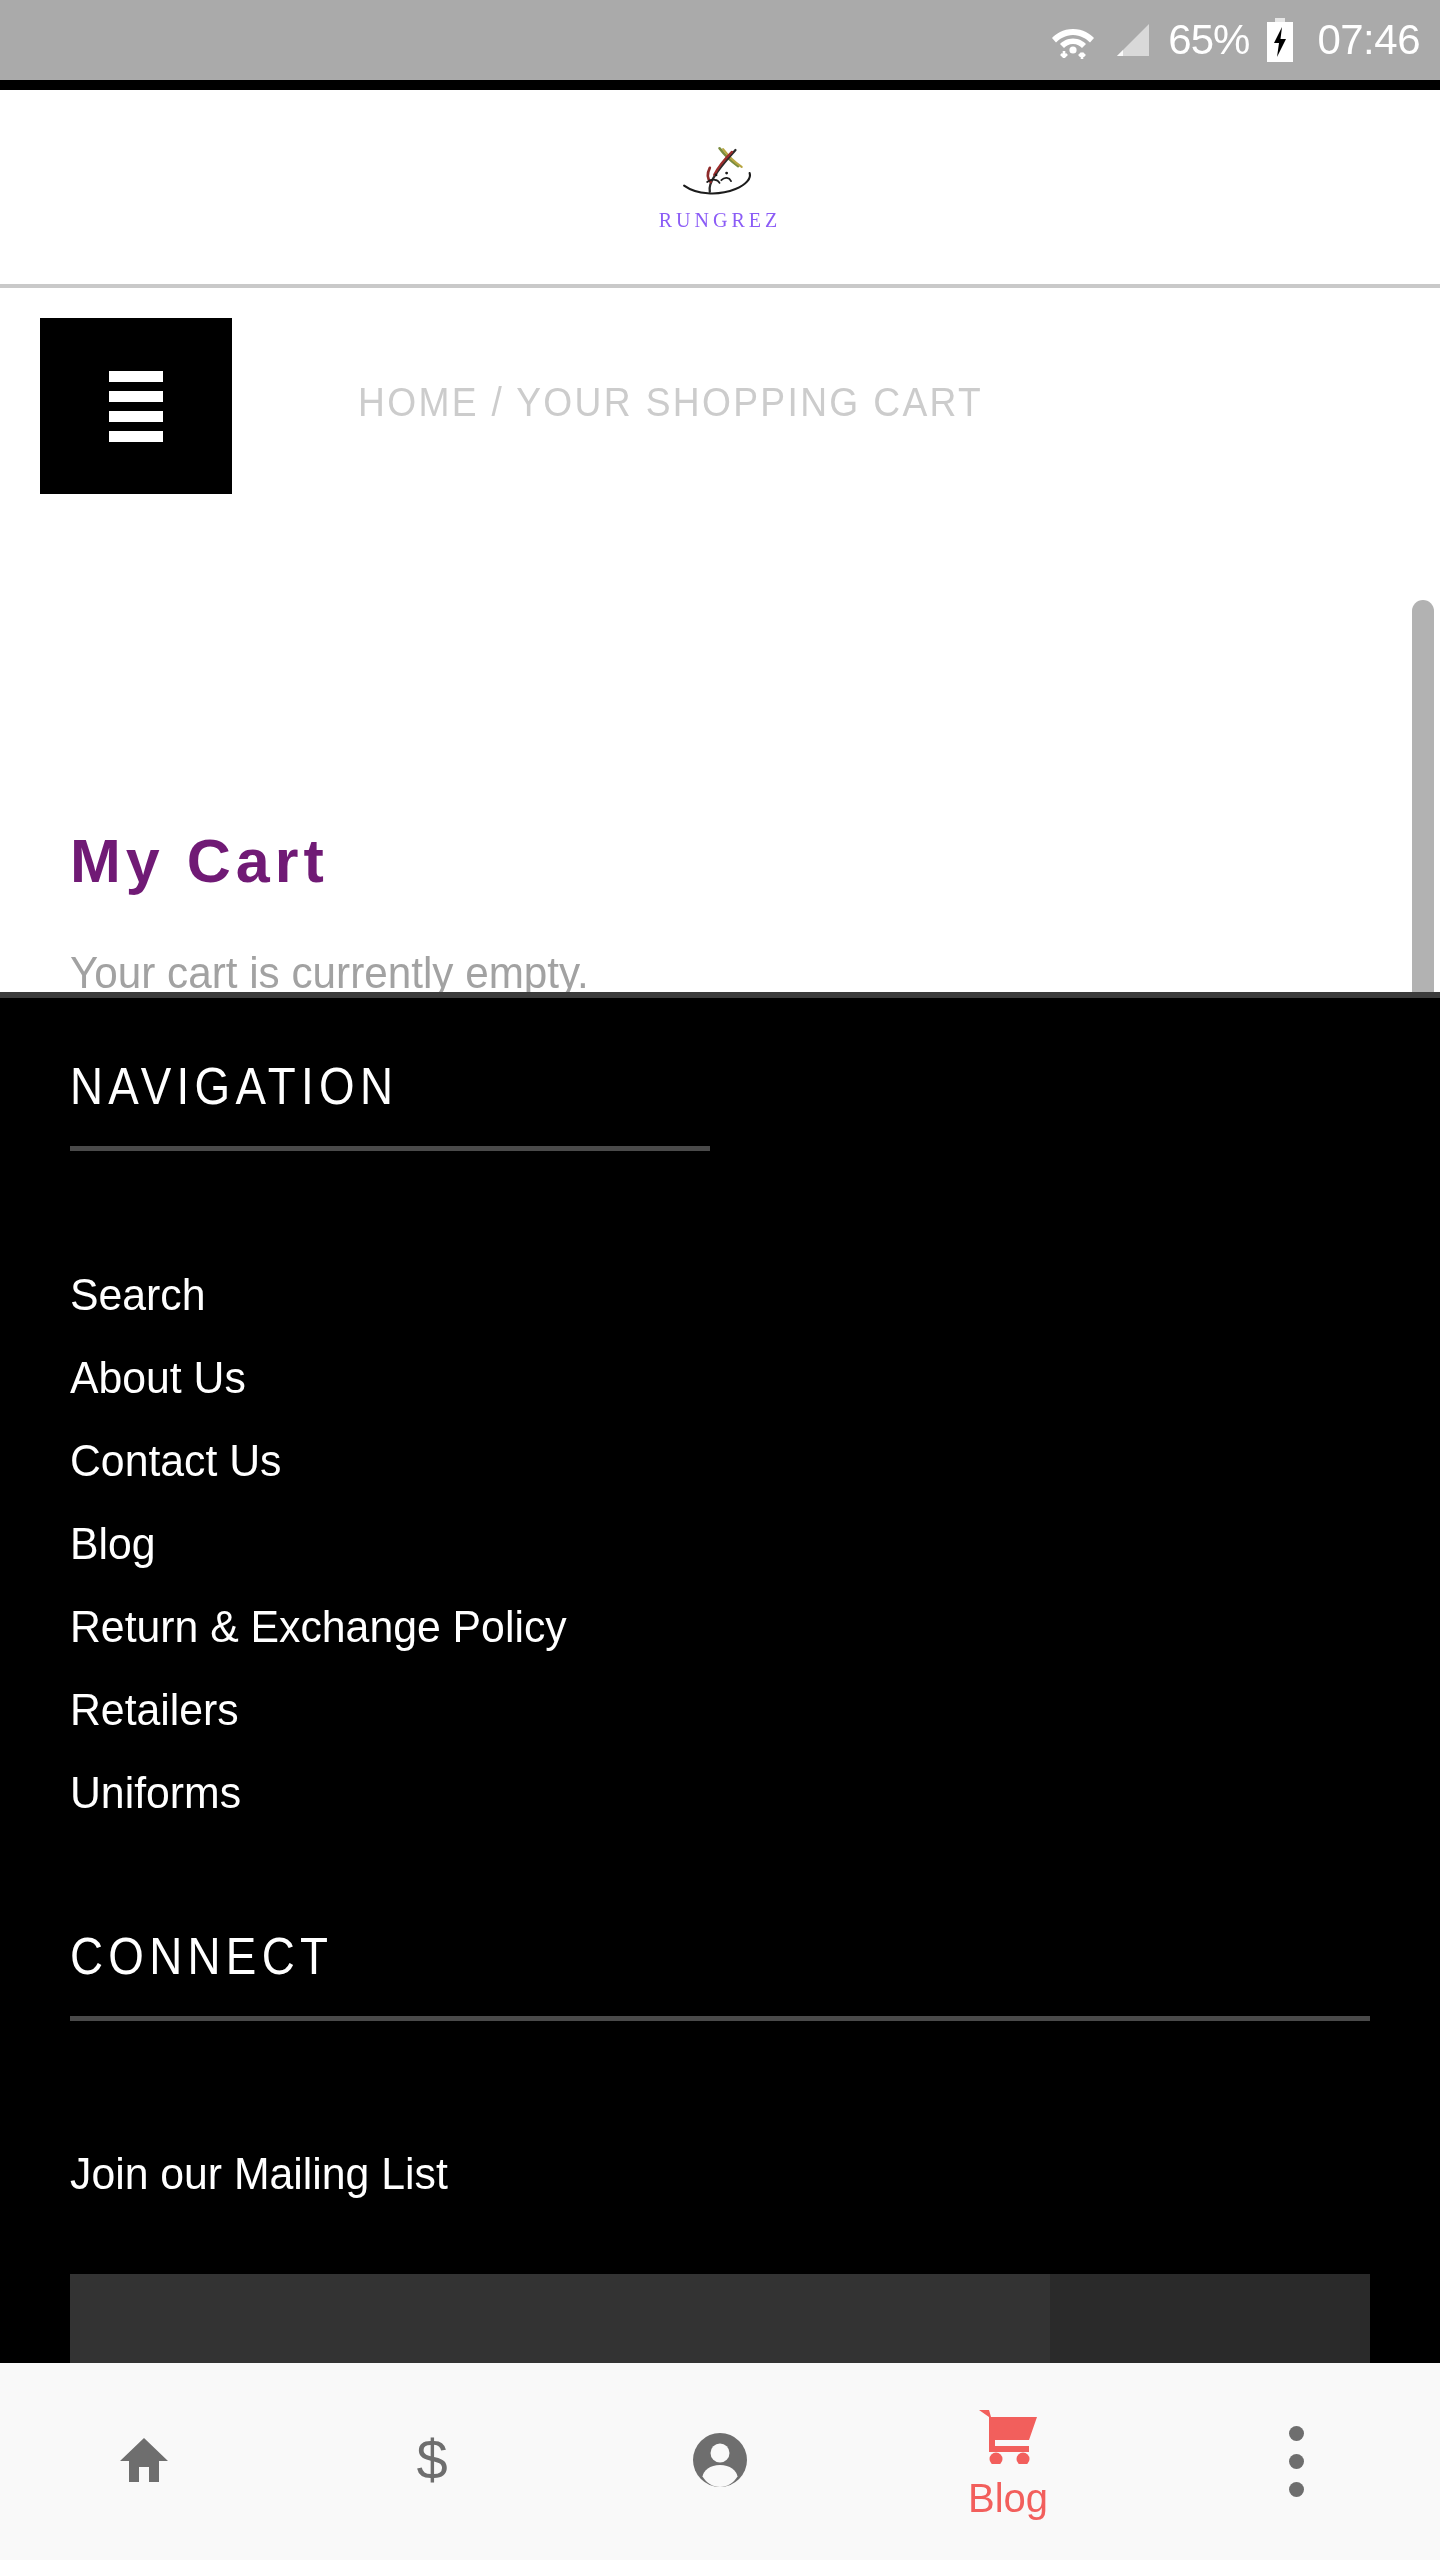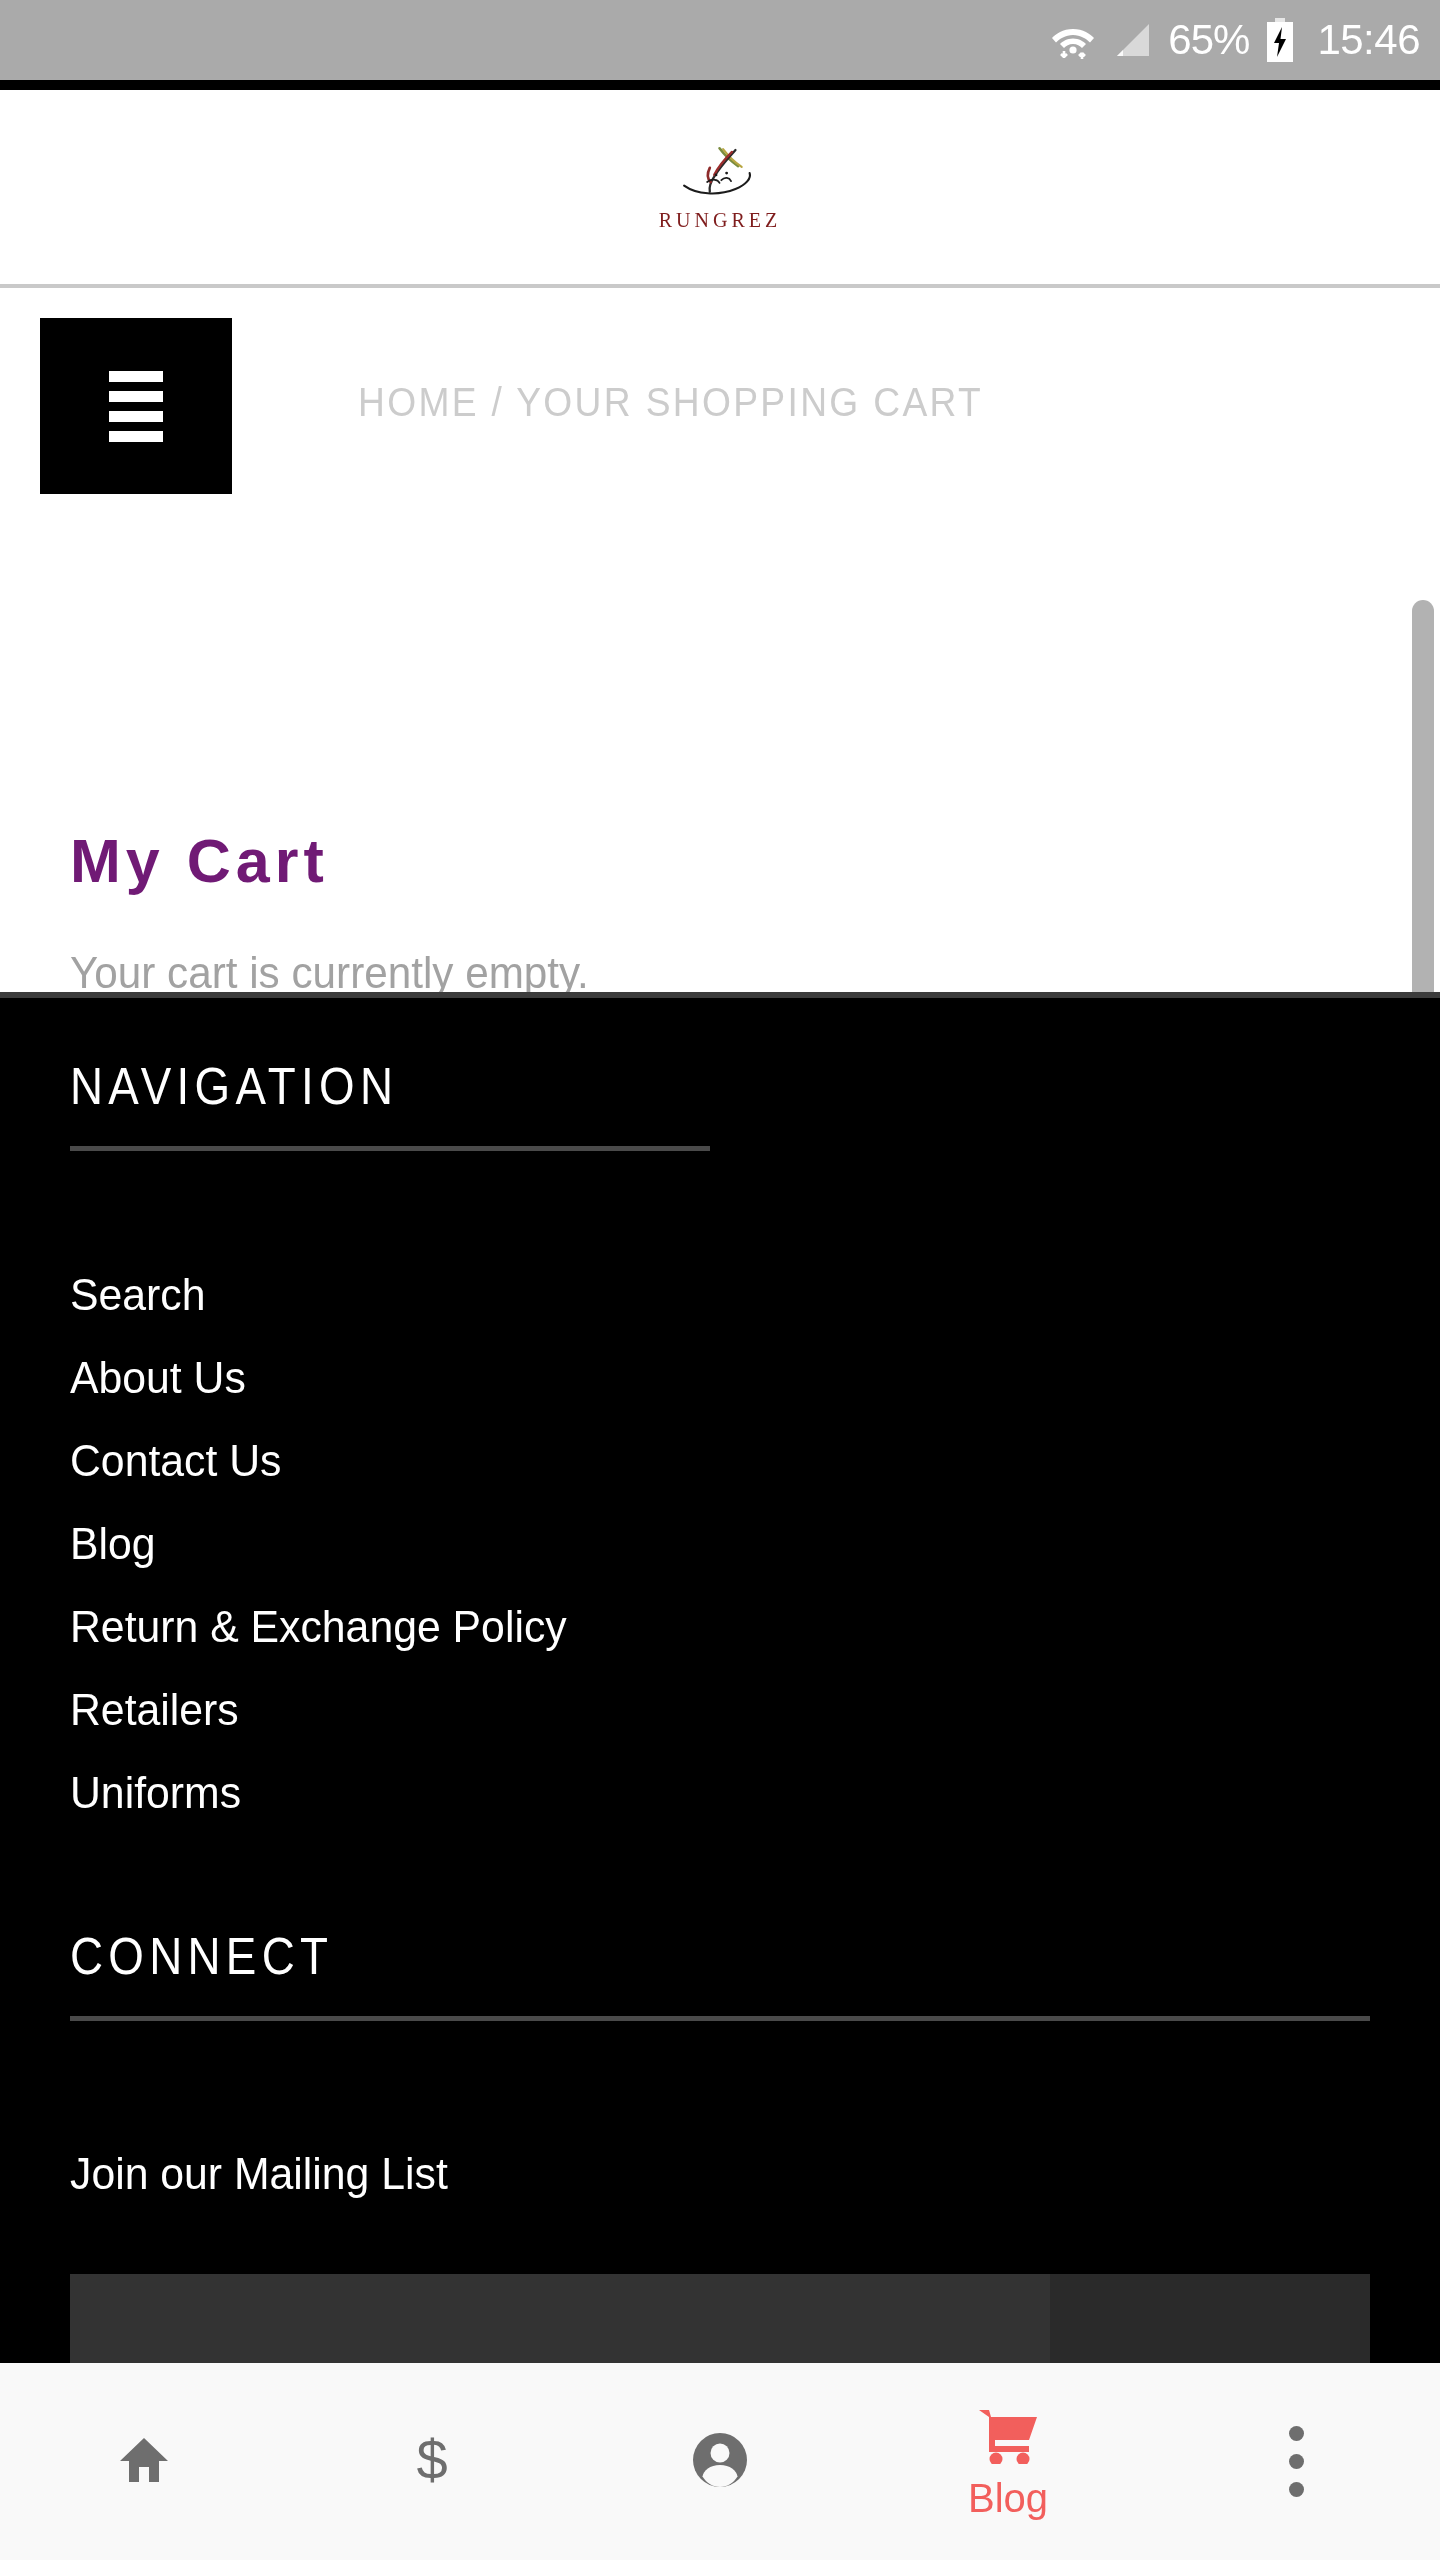--- a/index.html
+++ b/index.html
@@ -37,21 +37,21 @@
   
   .site-header{
     position:absolute; top:90px; left:0; width:1440px; height:198px;
     background:#ffffff; display:flex; align-items:center; justify-content:center;
     border-bottom:4px solid #c9c9c9;
   }
   .logo{ display:flex; flex-direction:column; align-items:center; width:200px; }
   .logo-mark{ height:62px; display:block; }
   .logo-word{
     font-family:"Liberation Serif", serif; font-size:20px; letter-spacing:4px;
-    color:#7f1d1d; margin-top:4px; text-align:center;
+    color:#8b5cf6; margin-top:4px; text-align:center;
   }
 
   
   .page{ position:absolute; top:292px; left:0; width:1224px; height:678px; background:#fff; }
 
   .menu-btn{
     position:absolute; top:26px; left:40px; width:192px; height:176px;
     background:#000000; display:flex; align-items:center; justify-content:center;
   }
   .hamburger{ display:flex; flex-direction:column; gap:9px; }
@@ -172,21 +172,21 @@
       <span class="battery-pct">65%</span>
 
       <span class="battery-icon">
         <svg width="30" height="44" viewBox="0 0 30 44">
           <rect x="10" y="0" width="10" height="4" fill="#ffffff" opacity="0.7"></rect>
           <rect x="2" y="4" width="26" height="40" fill="#ffffff"></rect>
           <path d="M17 9 L9 25 L14 25 L12 39 L21 21 L15.5 21 Z" fill="#000000"></path>
         </svg>
       </span>
 
-      <span class="clock">15:46</span>
+      <span class="clock">07:46</span>
     </div>
   </div>
 
   <div class="black-strip"></div>
 
   <div class="site-header">
     <div class="logo">
       <svg class="logo-mark" viewBox="0 0 150 70">
         <path d="M74 6 C80 14 86 20 95 26" stroke="#7a8c3f" stroke-width="3" fill="none" stroke-linecap="round"></path>
         <path d="M78 7 C84 15 90 21 99 27" stroke="#b8a642" stroke-width="2.4" fill="none" stroke-linecap="round"></path>

